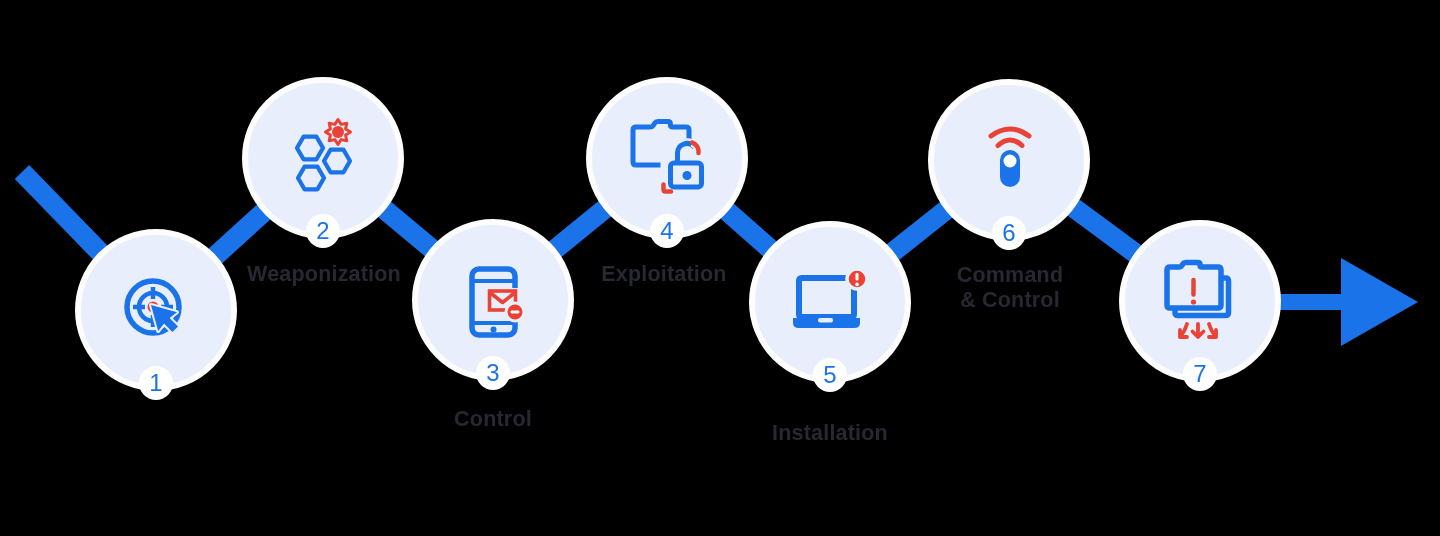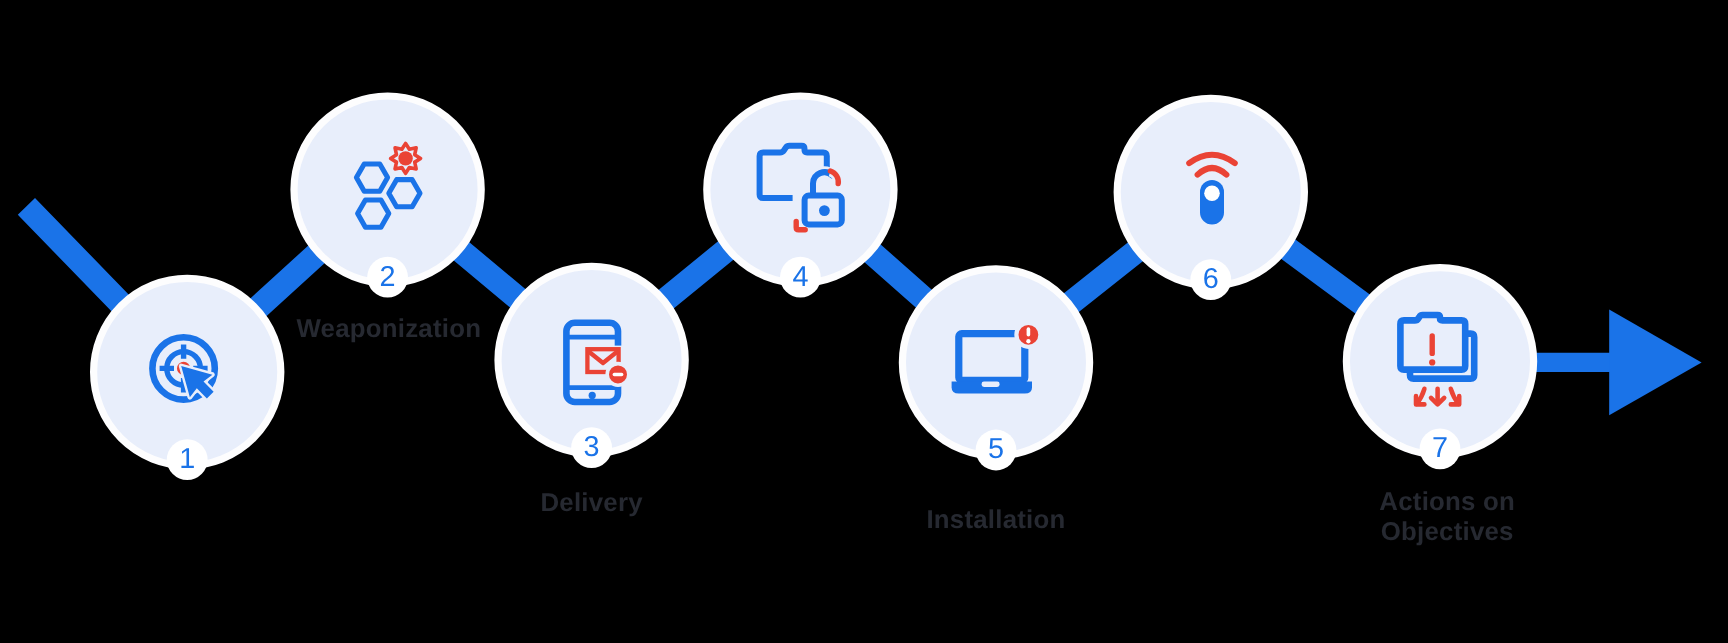--- a/index.html
+++ b/index.html
@@ -86,39 +86,40 @@
       <rect x="33.5" y="28" width="32" height="25" fill="#e8eefb"></rect>
       <rect x="36.5" y="31" width="26" height="19" fill="#e8eefb" stroke="#ea4335" stroke-width="3.6"></rect>
       <path d="M37,32.5 L49.5,42.5 L62,32.5" fill="none" stroke="#ea4335" stroke-width="3.6" stroke-linejoin="round"></path>
       <circle cx="62" cy="52" r="9" fill="#ea4335" stroke="#e8eefb" stroke-width="3"></circle>
       <rect x="57.5" y="50.6" width="9" height="2.9" rx="1.45" fill="#ffffff"></rect>
     </svg>
   </div>
   <div class="num-badge" style="left:476px;top:356px">
     <span>3</span>
   </div>
-  <div class="stage-label" style="left:373px;top:406px">Delivery</div>
+  <div class="stage-label" style="left:373px;top:406px">Control</div>
 
   <div class="stage-circle" style="left:586px;top:77px">
     <svg viewBox="0 0 80 80" width="80" height="80">
       <path d="M6,44 L6,12 Q6,9 9,9 L23,9 Q25.2,9 26.3,7.3 L27.8,5 Q28.8,3.4 30.8,3.4 L41,3.4 Q43.4,3.4 43.4,5.8 L43.4,6.8 Q43.4,9 45.6,9 L59,9 Q62,9 62,12 L62,44 Q62,47 59,47 L9,47 Q6,47 6,44 Z" fill="none" stroke="#1a73e8" stroke-width="5" stroke-linejoin="round"></path>
       <rect x="56" y="24" width="14" height="22" fill="#e8eefb"></rect>
       <rect x="33.5" y="42" width="11" height="9" fill="#e8eefb"></rect>
       <path d="M50.5,46 L50.5,35 A9.5,9.5 0 0 1 66.7,28.3" fill="none" stroke="#e8eefb" stroke-width="10"></path>
       <path d="M50.5,46 L50.5,35 A9.5,9.5 0 0 1 66.7,28.3" fill="none" stroke="#1a73e8" stroke-width="5" stroke-linecap="round"></path>
       <path d="M65,24.5 A9.5,9.5 0 0 1 71.5,35" fill="none" stroke="#e8eefb" stroke-width="9"></path>
       <path d="M65,24.5 A9.5,9.5 0 0 1 71.5,35" fill="none" stroke="#ea4335" stroke-width="4.5" stroke-linecap="round"></path>
       <rect x="43.5" y="45" width="31" height="24" rx="3.5" fill="#e8eefb" stroke="#1a73e8" stroke-width="5"></rect>
       <circle cx="60" cy="57.5" r="4.5" fill="#1a73e8"></circle>
       <path d="M36.5,66.5 L36.5,71.5 Q36.5,73.5 38.5,73.5 L44,73.5" fill="none" stroke="#ea4335" stroke-width="4.5" stroke-linecap="round"></path>
     </svg>
   </div>
   <div class="num-badge" style="left:650px;top:214px">
     <span>4</span>
   </div>
+  <div class="stage-label" style="left:544px;top:261px">Exploitation</div>
 
   <div class="stage-circle" style="left:749px;top:221px">
     <svg viewBox="0 0 80 80" width="80" height="80">
       <rect x="9" y="16" width="55" height="39" rx="2.5" fill="none" stroke="#1a73e8" stroke-width="6"></rect>
       <path d="M3,56 L70,56 L70,61 Q70,66 64,66 L9,66 Q3,66 3,61 Z" fill="#1a73e8"></path>
       <rect x="28" y="56" width="15" height="4.5" rx="2" fill="#e8eefb"></rect>
       <circle cx="67" cy="17" r="10" fill="#ea4335" stroke="#e8eefb" stroke-width="3.5"></circle>
       <rect x="65.5" y="10.8" width="3" height="7.6" rx="1.5" fill="#ffffff"></rect>
       <circle cx="67" cy="22.4" r="1.8" fill="#ffffff"></circle>
     </svg>
@@ -132,34 +133,34 @@
     <svg viewBox="0 0 80 80" width="80" height="80">
       <path d="M22,16 Q41,2 60,16" fill="none" stroke="#ea4335" stroke-width="5" stroke-linecap="round"></path>
       <path d="M29,25.5 Q41,14.5 53,25.5" fill="none" stroke="#ea4335" stroke-width="5" stroke-linecap="round"></path>
       <rect x="31" y="30" width="20" height="37" rx="10" fill="#1a73e8"></rect>
       <circle cx="41" cy="41" r="6.5" fill="#ffffff"></circle>
     </svg>
   </div>
   <div class="num-badge" style="left:992px;top:216px">
     <span>6</span>
   </div>
+  <div class="stage-label two-line" style="left:890px;top:263px">Command
+&amp; Control</div>
 
   <div class="stage-circle" style="left:1119px;top:220px">
     <svg viewBox="0 0 80 80" width="80" height="80">
       <path d="M63,17 L65.5,17 Q68.5,17 68.5,20 L68.5,51.5 Q68.5,54.5 65.5,54.5 L18,54.5 Q15,54.5 15,51.5 L15,49.5" fill="none" stroke="#1a73e8" stroke-width="5.5" stroke-linecap="round"></path>
       <path d="M7,44 L7,9 Q7,6 10,6 L19,6 Q21,6 21.8,4.5 L23,2.8 Q23.8,1.5 25.5,1.5 L38,1.5 Q40,1.5 40,3.5 L40,4.2 Q40,6 42,6 L58,6 Q61,6 61,9 L61,44 Q61,47 58,47 L10,47 Q7,47 7,44 Z" fill="#e8eefb" stroke="#1a73e8" stroke-width="5.5" stroke-linejoin="round"></path>
       <path d="M33.5,19 L33.5,33.5" fill="none" stroke="#ea4335" stroke-width="4.5" stroke-linecap="round"></path>
       <circle cx="33.5" cy="41" r="2.6" fill="#ea4335"></circle>
       <path d="M27,63 Q25,70 20.5,75.5" fill="none" stroke="#ea4335" stroke-width="3.8" stroke-linecap="round"></path>
       <path d="M20,69 L20,76 L27,76" fill="none" stroke="#ea4335" stroke-width="3.8" stroke-linecap="round" stroke-linejoin="round"></path>
       <path d="M38,63 L38,75" fill="none" stroke="#ea4335" stroke-width="3.8" stroke-linecap="round"></path>
       <path d="M32.5,70.5 L38,76 L43.5,70.5" fill="none" stroke="#ea4335" stroke-width="3.8" stroke-linecap="round" stroke-linejoin="round"></path>
       <path d="M49,63 Q51,70 55.5,75.5" fill="none" stroke="#ea4335" stroke-width="3.8" stroke-linecap="round"></path>
       <path d="M56,69 L56,76 L49,76" fill="none" stroke="#ea4335" stroke-width="3.8" stroke-linecap="round" stroke-linejoin="round"></path>
     </svg>
   </div>
   <div class="num-badge" style="left:1183px;top:357px">
     <span>7</span>
   </div>
-  <div class="stage-label two-line" style="left:1086px;top:406px">Actions on
-Objectives</div>
 
 </div>
 
 </body></html>

